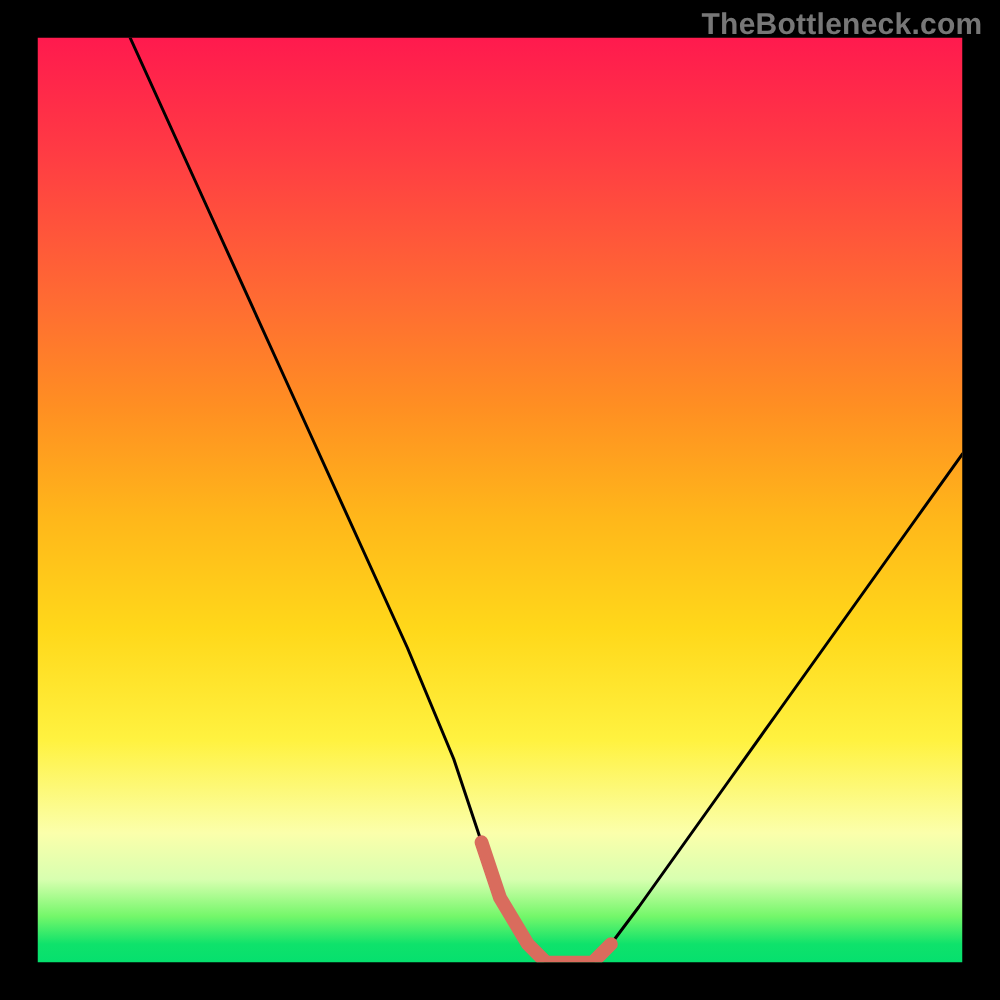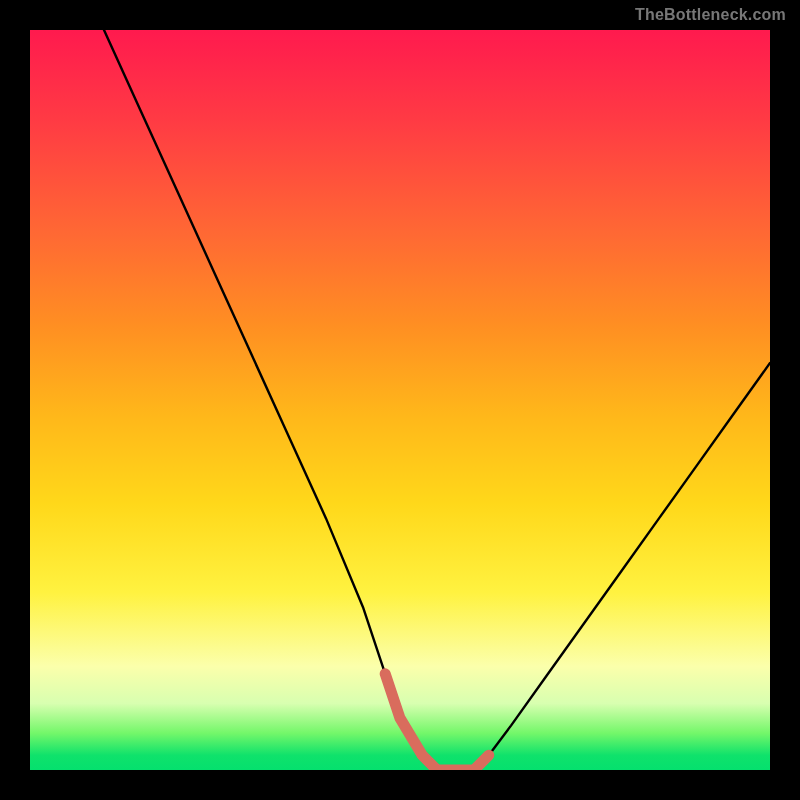--- a/index.html
+++ b/index.html
@@ -15,21 +15,21 @@
     position: relative;
     width: 800px;
     height: 800px;
     background: #000;
   }
   .watermark {
     position: absolute;
     top: 6px;
     right: 14px;
     color: #777;
-    font-size: 16px;
+    font-size: 24px;
     font-weight: 600;
     letter-spacing: 0.2px;
     z-index: 20;
   }
   .plot {
     position: absolute;
     left: 30px;
     top: 30px;
     width: 740px;
     height: 740px;

